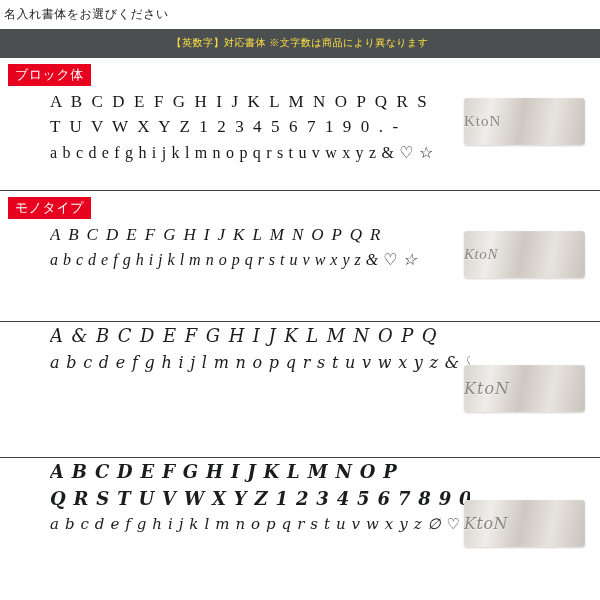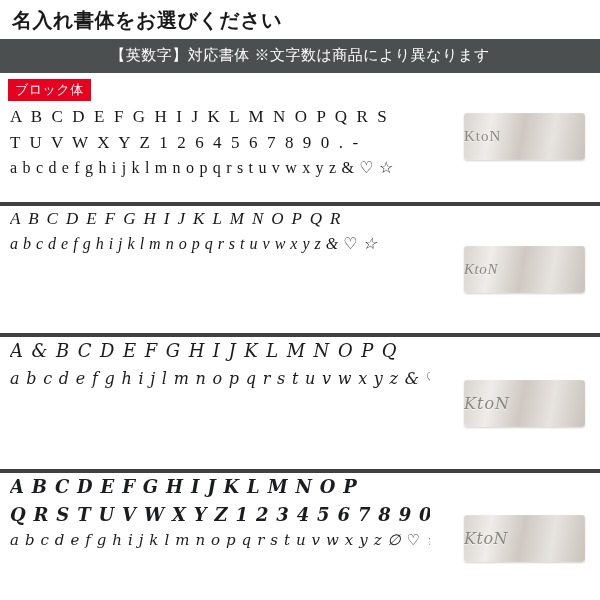--- a/index.html
+++ b/index.html
@@ -14,39 +14,38 @@
     overflow: hidden;
   }
   .page {
     position: relative;
     width: 600px;
     height: 600px;
     box-sizing: border-box;
   }
   
   .page-title {
-    font-size: 20px;
+    font-size: 12px;
     color: #1a1a1a;
-    padding: 7px 6px 6px 12px;
+    padding: 7px 6px 6px 4px;
     letter-spacing: 0.5px;
     line-height: 1.3;
-    font-weight: bold;
   }
   .subtitle-bar {
     background: #4b4f50;
-    color: #ffffff;
-    font-size: 15px;
+    color: #fde047;
+    font-size: 10px;
     text-align: center;
     padding: 7px 0 8px 0;
     letter-spacing: 0.5px;
   }
   
   .section {
     position: relative;
-    border-bottom: 4px solid #404040;
+    border-bottom: 1px solid #404040;
     box-sizing: border-box;
     padding: 0 0 0 0;
   }
   .section:last-of-type {
     border-bottom: none;
   }
   .tag {
     display: inline-block;
     background: #e8001f;
     color: #ffffff;
@@ -57,20 +56,21 @@
     letter-spacing: 0.5px;
   }
   .sample-wrap {
     position: relative;
     padding: 0 0 8px 0;
   }
   .sample-lines {
     width: 430px;
     padding-left: 10px;
     box-sizing: border-box;
+    margin-left: 40px;
   }
   .line {
     color: #16171a;
     white-space: nowrap;
     overflow: hidden;
   }
   
   .block .line1, .block .line2 {
     font-family: "Liberation Serif", "DejaVu Serif", serif;
     font-size: 17px;
@@ -163,30 +163,31 @@
 
   <div class="page-title">名入れ書体をお選びください</div>
 
   <div class="subtitle-bar">【英数字】対応書体 ※文字数は商品により異なります</div>
 
   <div class="section block" style="height:133px;">
     <div class="tag">ブロック体</div>
     <div class="sample-wrap">
       <div class="sample-lines">
         <div class="line line1">A B C D E F G H I J K L M N O P Q R S</div>
-        <div class="line line2">T U V W X Y Z   1 2 6 4 5 6 7 8 9 0 . -</div>
+        <div class="line line2">T U V W X Y Z   1 2 3 4 5 6 7 1 9 0 . -</div>
         <div class="line line3">a b c d e f g h i j k l m n o p q r s t u v w x y z &amp; ♡ ☆</div>
       </div>
     </div>
     <div class="plate plate-block" style="top:40px;">
       <span class="plate-text">KtoN</span>
     </div>
   </div>
 
   <div class="section mono" style="height:131px;">
+    <div class="tag">モノタイプ</div>
     <div class="sample-wrap">
       <div class="sample-lines">
         <div class="line line1">A B C D E F G H I J K L M N O P Q R</div>
         <div class="line line3">a b c d e f g h i j k l m n o p q r s t u v w x y z &amp; ♡ ☆</div>
       </div>
     </div>
     <div class="plate plate-mono" style="top:40px;">
       <span class="plate-text">KtoN</span>
     </div>
   </div>

